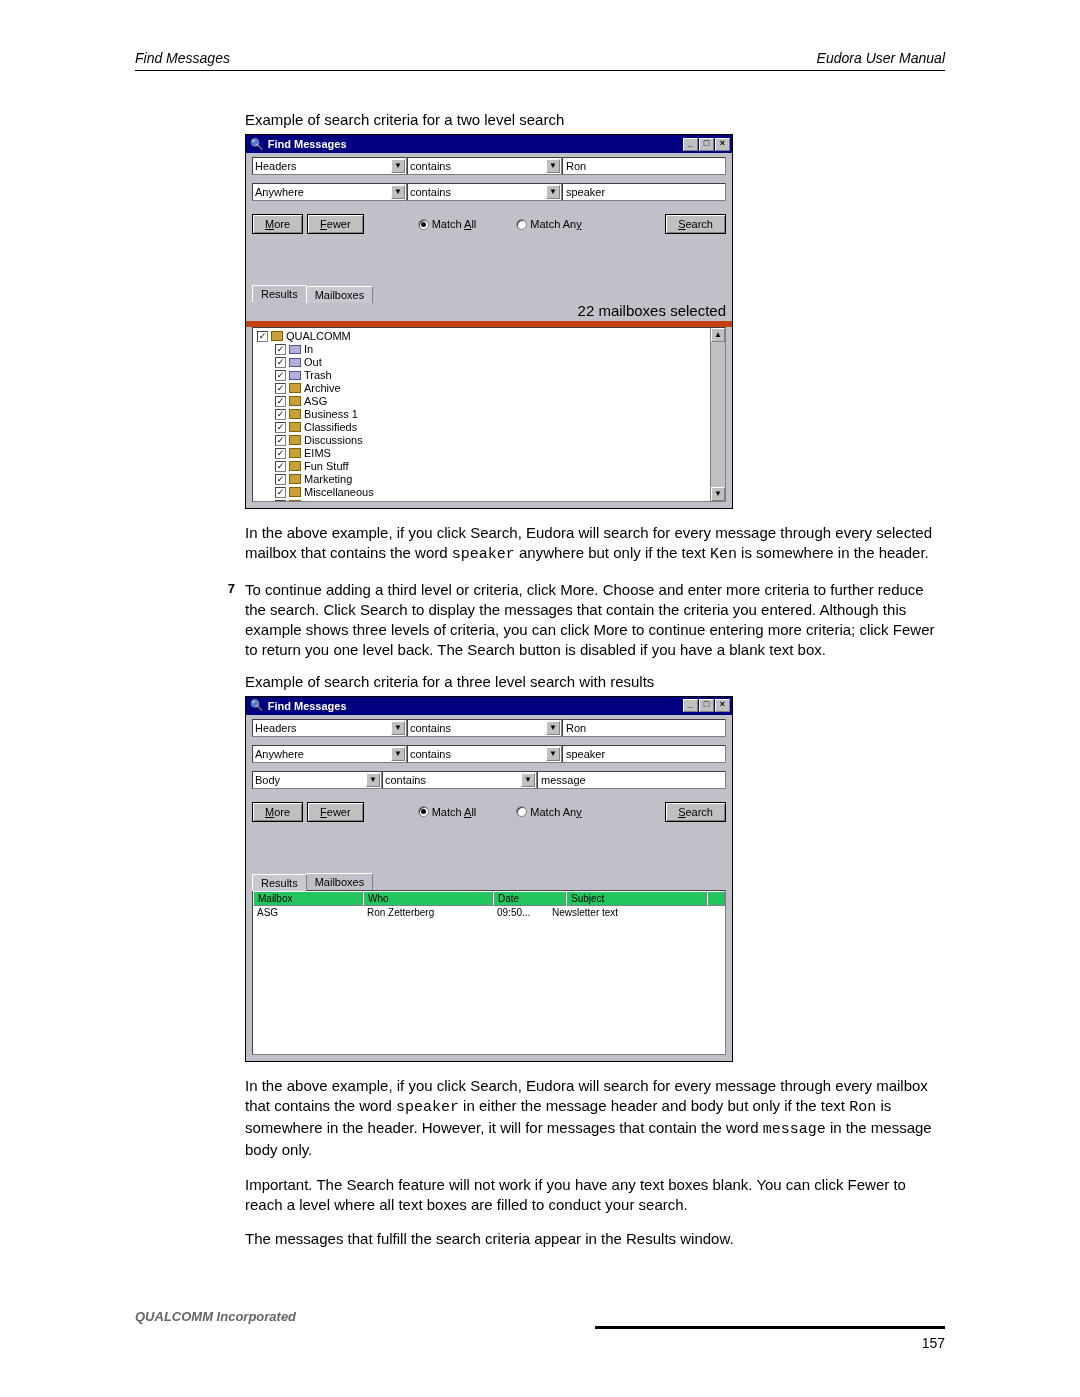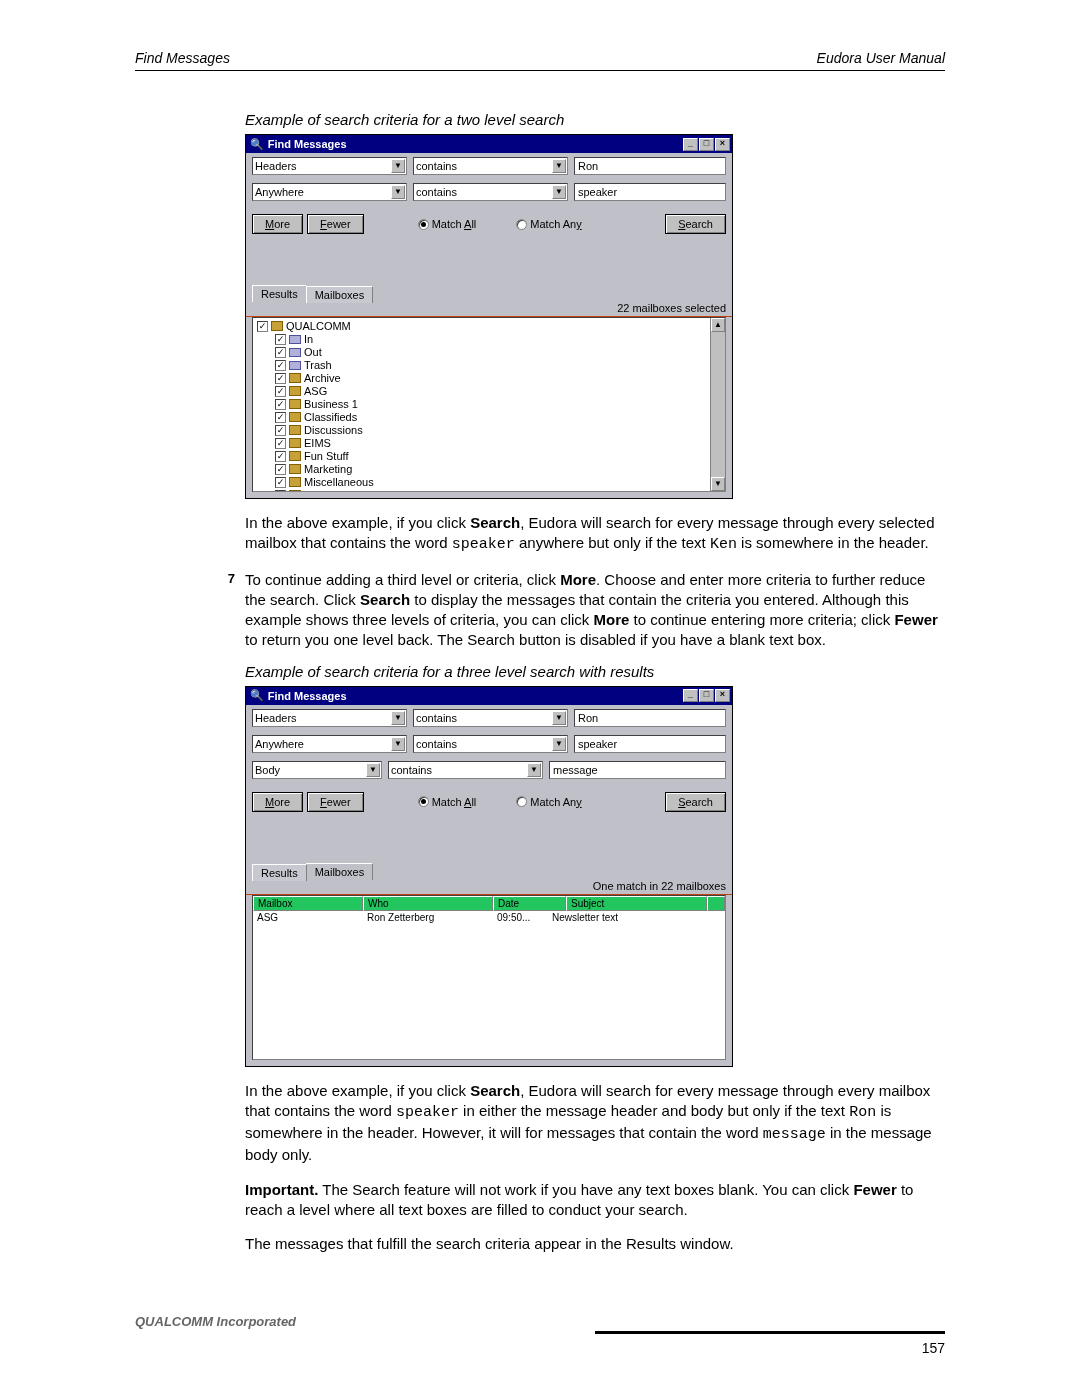--- a/index.html
+++ b/index.html
@@ -19,21 +19,20 @@
     justify-content: space-between;
     font-style: italic;
     font-size: 14px;
     margin-bottom: 4px;
   }
   .header-rule {
     border-top: 1px solid #000;
     margin-bottom: 40px;
   }
   .caption {
-    font-style: italic;
     font-size: 15px;
     margin: 8px 0 6px 110px;
   }
   .dialog {
     margin-left: 110px;
     width: 488px;
     background: #c0c0c8;
     border: 1px solid #000;
     font-family: "MS Sans Serif", Arial, sans-serif;
     font-size: 11px;
@@ -58,21 +57,21 @@
     border-top-color: #fff;
     border-left-color: #fff;
     font-size: 9px;
     line-height: 9px;
     text-align: center;
     color: #000;
     margin-left: 1px;
   }
   .search-row {
     display: flex;
-    gap: 6px;
+    gap: 0;
     padding: 4px 6px;
   }
   .sel {
     position: relative;
     height: 18px;
     background: #fff;
     border: 1px solid #808080;
     border-top-color: #404040;
     border-left-color: #404040;
     display: flex;
@@ -134,22 +133,22 @@
     display:flex; padding: 0 6px; font-size:11px;margin-top:40px;
   }
   .tab {
     padding: 2px 8px; background:#c0c0c8;
     border:1px solid #808080; border-bottom:none;
     border-top-color:#fff; border-left-color:#fff;
     margin-right:-1px;
   }
   .tab.active { background:#c8c8d0; position:relative; top:1px; }
   .statusline {
-    text-align:right; font-size:11px; padding:0 6px 2px 0;
-    border-bottom:1px solid #c2410c;
+    text-align:right; font-size:15px; padding:0 6px 2px 0;
+    border-bottom:6px solid #c2410c;
   }
   .tree {
     margin: 0 6px 6px 6px;
     background:#fff;
     border:1px solid #808080;
     border-top-color:#404040;
     border-left-color:#404040;
     height: 175px;
     position:relative;
     overflow:hidden;
@@ -203,21 +202,21 @@
   }
   .step {
     display:flex;
     margin: 14px 0 12px 85px;
     font-size:15px;
     line-height:1.35;
   }
   .step .num { width:25px; font-weight:bold; font-size:13px; text-align:right; padding-right:10px;}
   .step .txtblk { flex:1; }
   .mono { font-family: "Courier New", monospace; }
-  b { font-weight:bold; }
+  b { font-weight:normal; }
   .footer {
     margin-top: 60px;
     display:flex; flex-direction:column;
   }
   .footer .company { font-style:italic; font-weight:bold; font-size:13px; color:#666; }
   .footer .pagenum { text-align:right; font-size:14px; margin-top:6px;}
 </style>
 </head>
 <body>
 
@@ -458,21 +457,20 @@
       <div style="flex:1"></div>
       <div class="btn">
           <span class="u">S</span>
           <span>earch</span>
         </div>
     </div>
     <div class="tabs">
       <div class="tab active">Results</div>
       <div class="tab">Mailboxes</div>
     </div>
-    <div class="statusline">One match in 22 mailboxes</div>
     <div class="results-pane">
       <div class="col-headers">
         <div class="ch" style="width:110px">Mailbox</div>
         <div class="ch" style="width:130px">Who</div>
         <div class="ch" style="width:73px">Date</div>
         <div class="ch" style="flex:1">Subject</div>
         <div class="ch" style="width:18px"></div>
       </div>
       <div class="result-row">
         <div style="width:110px">ASG</div>

